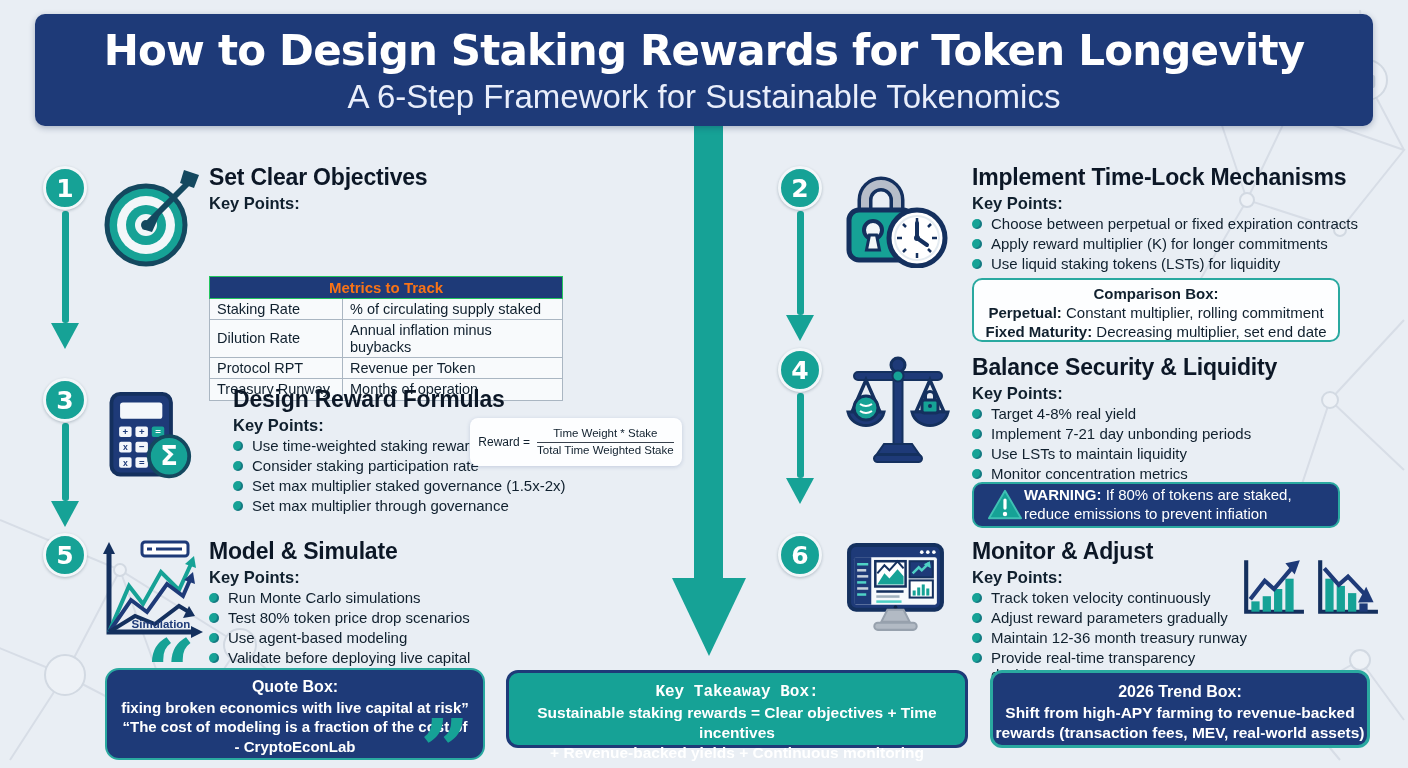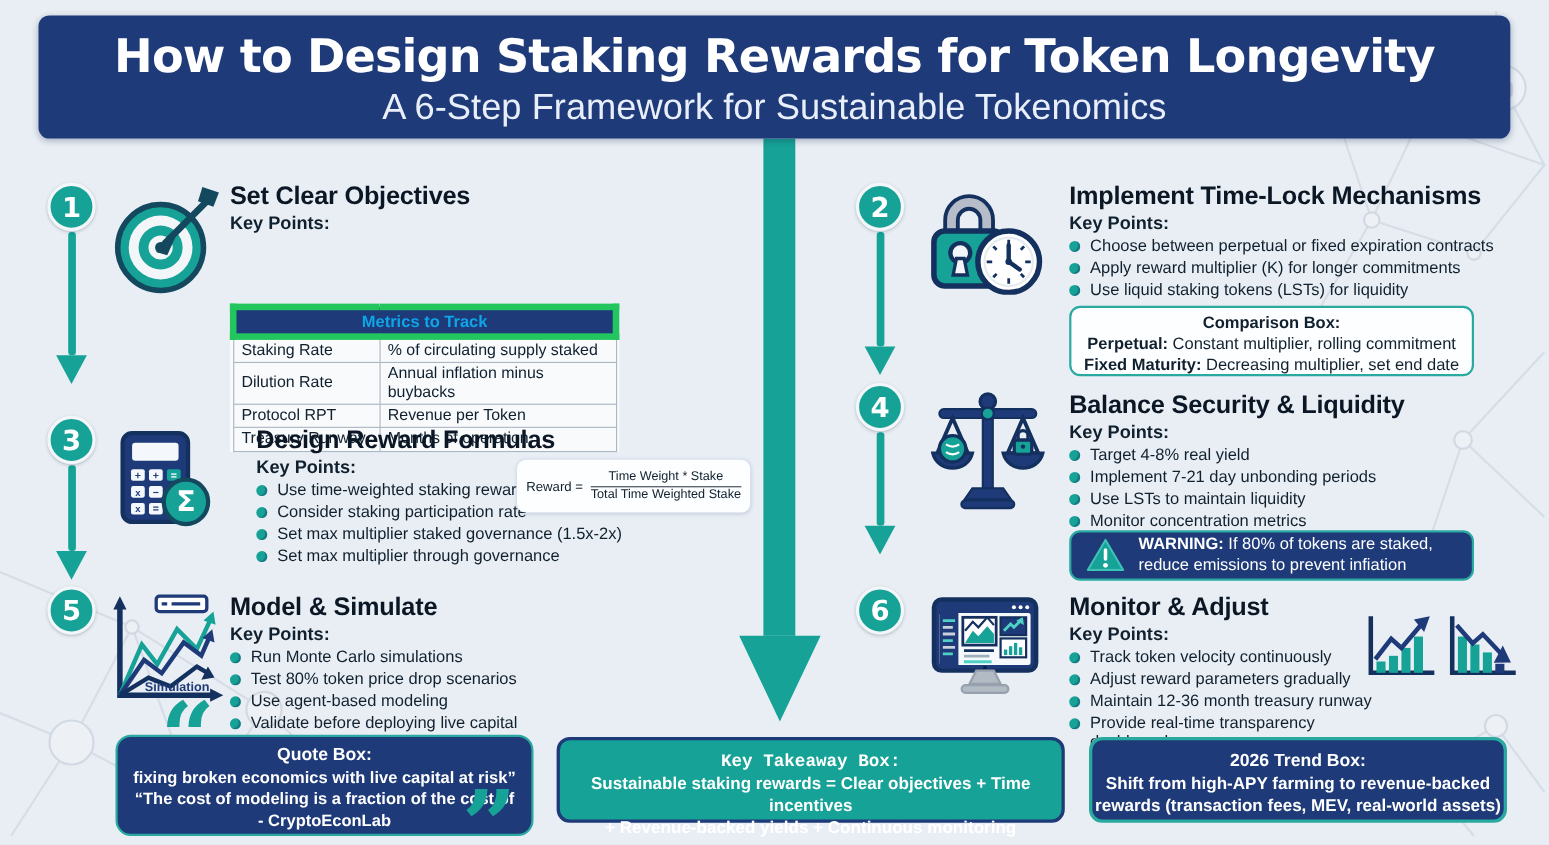--- a/index.html
+++ b/index.html
@@ -28,35 +28,35 @@
   .step-title{font-size:23px;font-weight:800;color:#0c1726;letter-spacing:-0.2px;}
   .kp-label{font-size:16.5px;font-weight:700;margin-top:3px;}
   ul.bullets{list-style:none;margin:3px 0 0;padding:0;}
   .bullets li{display:flex;align-items:flex-start;gap:9px;font-size:15px;margin-bottom:3px;line-height:1.13;}
   .dot{flex:0 0 auto;width:10px;height:10px;border-radius:50%;background:#16a296;margin-top:3px;
        box-shadow:inset -2px -1px 0 rgba(20,48,94,.35);}
   .icon{position:absolute;z-index:3;}
   
   .metrics-table{position:absolute;left:209px;top:276px;width:354px;border-collapse:collapse;
                  font-size:14.5px;background:#f8fafc;z-index:3;}
-  .metrics-table th{background:#1e3a78;color:#0ea5e9;font-size:15px;font-weight:700;padding:2px 4px;border:6px solid #22c55e;}
+  .metrics-table th{background:#1e3a78;color:#f97316;font-size:15px;font-weight:700;padding:2px 4px;border:1px solid #22c55e;}
   .metrics-table td{border:1px solid #aab6c2;padding:1.5px 7px;line-height:1.18;}
   .metrics-table td.metric{width:118px;}
   
   .formula-box{position:absolute;left:470px;top:418px;width:212px;height:48px;background:#fdfeff;
                border-radius:8px;box-shadow:0 1px 4px rgba(30,58,120,.18);display:flex;align-items:center;
                justify-content:center;gap:7px;z-index:3;font-size:12px;}
   .frac{display:inline-flex;flex-direction:column;text-align:center;font-size:11.5px;line-height:1.35;}
   .frac .num{border-bottom:1.4px solid #39424e;padding:0 3px;}
   
   .comparison-box{position:absolute;left:972px;top:278px;width:368px;height:64px;background:#fdfeff;
                   border:2.5px solid #2aa9a0;border-radius:10px;text-align:center;font-size:15px;
                   padding-top:5px;box-sizing:border-box;z-index:3;line-height:1.25;}
   .warning-box{position:absolute;left:972px;top:482px;width:368px;height:46px;background:#1e3a78;
-               border:2.5px solid #2aa9a0;border-radius:10px;display:flex;align-items:center;gap:11px;
+               border:2.5px solid #2aa9a0;border-radius:10px;display:flex;align-items:center;
                padding:0 12px;box-sizing:border-box;color:#fff;font-size:15px;line-height:1.25;z-index:3;}
   .quote-box{position:absolute;left:105px;top:668px;width:380px;height:92px;background:#1e3a78;
              border:2.5px solid #2aa9a0;border-radius:14px;color:#fff;text-align:center;font-size:15px;
              font-weight:600;padding-top:7px;box-sizing:border-box;line-height:1.3;z-index:3;}
   .quote-box .q-title{font-weight:700;font-size:16px;}
   .quote-mark{position:absolute;color:#16a296;font-family:"DejaVu Serif",serif;font-weight:bold;
               font-size:86px;line-height:0.9;z-index:4;height:50px;overflow:hidden;}
   .takeaway-box{position:absolute;left:506px;top:670px;width:462px;height:78px;background:#16a296;
                 border:3px solid #1e3a78;border-radius:12px;color:#fff;text-align:center;font-size:15.5px;
                 font-weight:600;padding-top:9px;box-sizing:border-box;line-height:1.3;z-index:3;}

